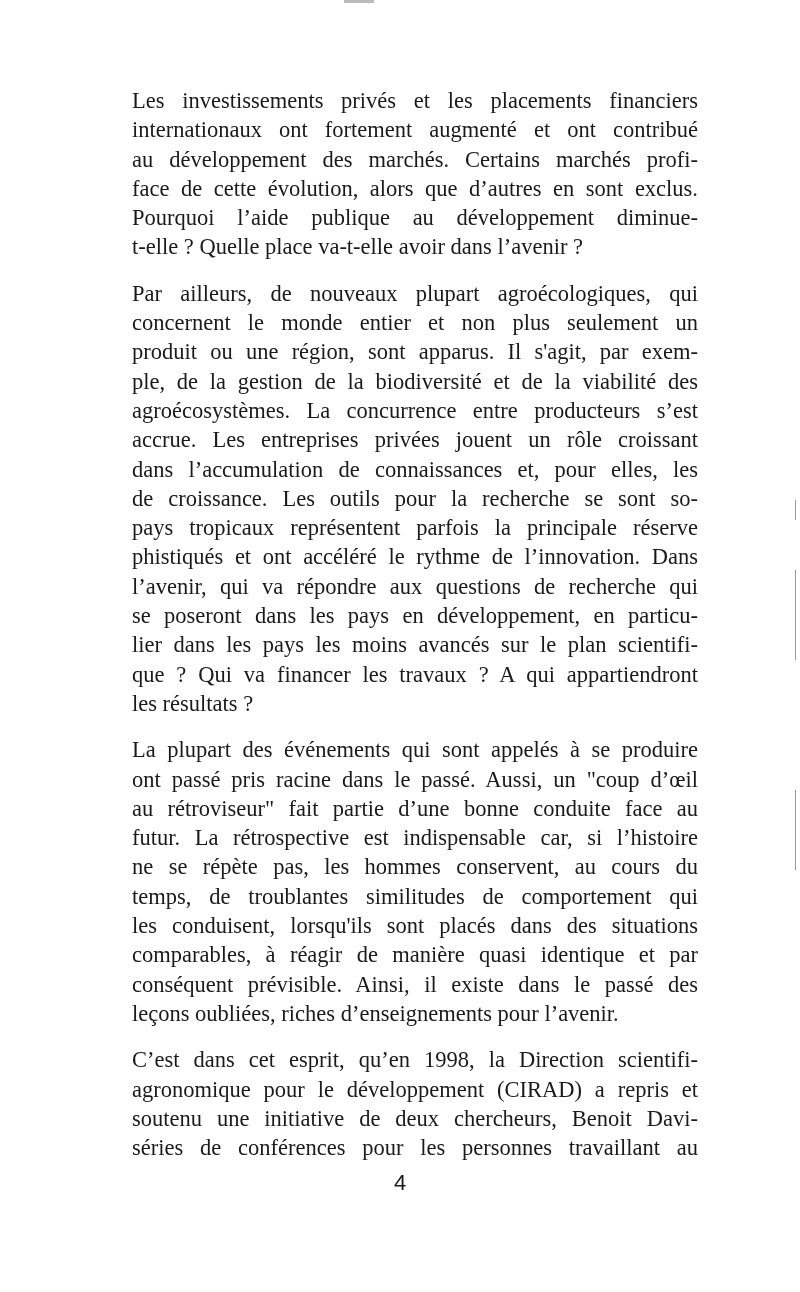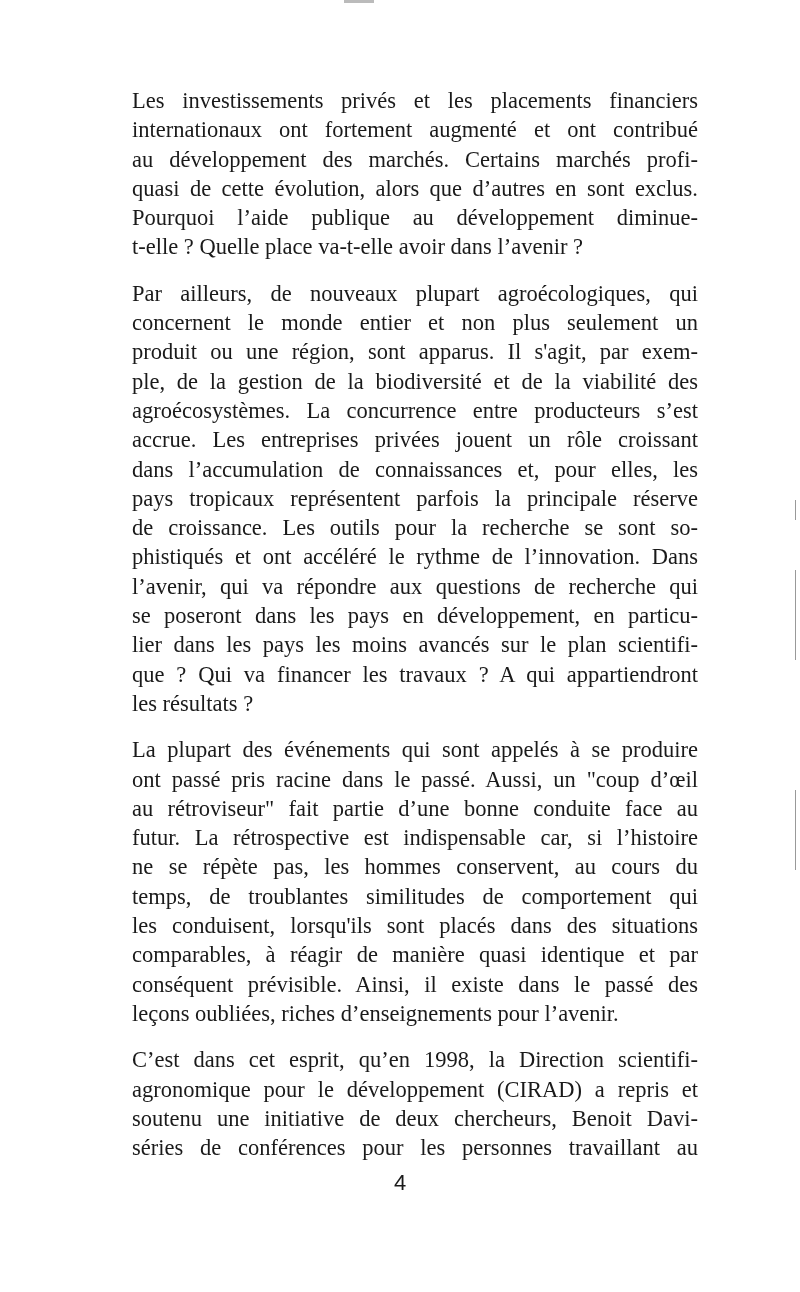--- a/index.html
+++ b/index.html
@@ -20,34 +20,34 @@
 <div class="topmark"></div>
 <div class="edge" style="top:500px;height:20px;"></div>
 <div class="edge" style="top:570px;height:90px;"></div>
 <div class="edge" style="top:790px;height:80px;"></div>
 
 <div class="page">
   <div class="para">
     <span class="line">Les investissements privés et les placements financiers</span>
     <span class="line">internationaux ont fortement augmenté et ont contribué</span>
     <span class="line">au développement des marchés. Certains marchés profi-</span>
-    <span class="line">quasi de cette évolution, alors que d’autres en sont exclus.</span>
+    <span class="line">face de cette évolution, alors que d’autres en sont exclus.</span>
     <span class="line">Pourquoi l’aide publique au développement diminue-</span>
     <span class="line last">t-elle ? Quelle place va-t-elle avoir dans l’avenir ?</span>
   </div>
   <div class="para">
     <span class="line">Par ailleurs, de nouveaux plupart agroécologiques, qui</span>
     <span class="line">concernent le monde entier et non plus seulement un</span>
     <span class="line">produit ou une région, sont apparus. Il s'agit, par exem-</span>
     <span class="line">ple, de la gestion de la biodiversité et de la viabilité des</span>
     <span class="line">agroécosystèmes. La concurrence entre producteurs s’est</span>
     <span class="line">accrue. Les entreprises privées jouent un rôle croissant</span>
     <span class="line">dans l’accumulation de connaissances et, pour elles, les</span>
+    <span class="line">de croissance. Les outils pour la recherche se sont so-</span>
     <span class="line">pays tropicaux représentent parfois la principale réserve</span>
-    <span class="line">de croissance. Les outils pour la recherche se sont so-</span>
     <span class="line">phistiqués et ont accéléré le rythme de l’innovation. Dans</span>
     <span class="line">l’avenir, qui va répondre aux questions de recherche qui</span>
     <span class="line">se poseront dans les pays en développement, en particu-</span>
     <span class="line">lier dans les pays les moins avancés sur le plan scientifi-</span>
     <span class="line">que ? Qui va financer les travaux ? A qui appartiendront</span>
     <span class="line last">les résultats ?</span>
   </div>
   <div class="para">
     <span class="line">La plupart des événements qui sont appelés à se produire</span>
     <span class="line">ont passé pris racine dans le passé. Aussi, un "coup d’œil</span>

